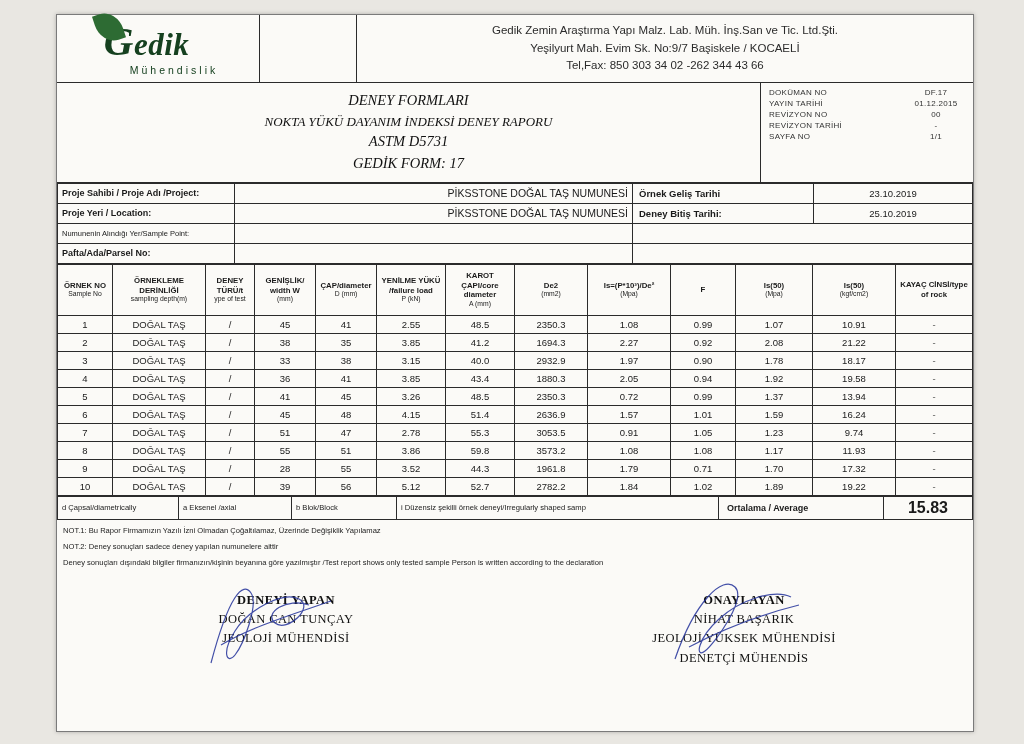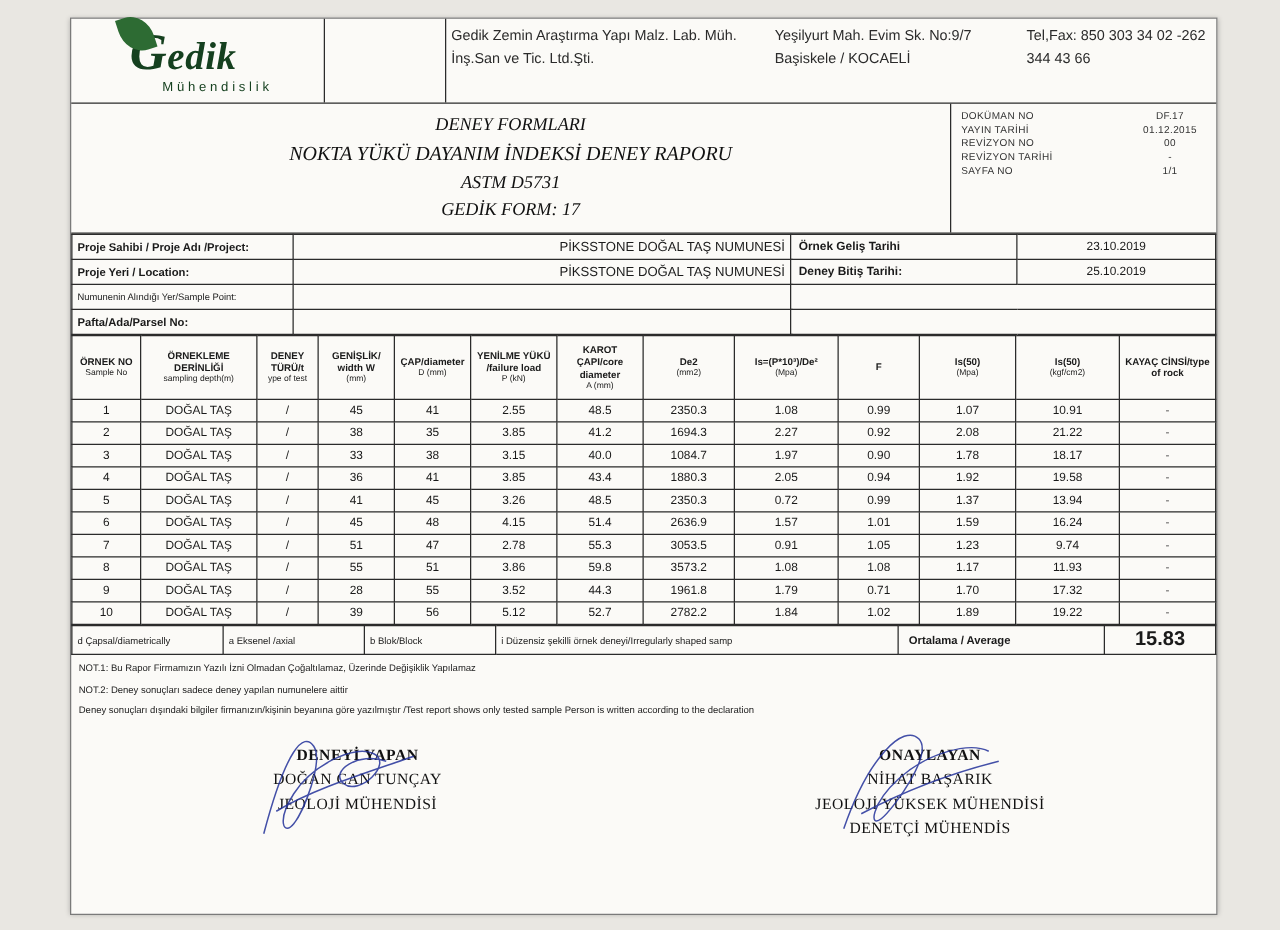--- a/index.html
+++ b/index.html
@@ -45,33 +45,33 @@
     width:26px;height:30px;
     background:#2d6b33;
     border-radius:0 70% 0 70%;
     transform:rotate(-18deg);
   }
   .hdr-mid{
     flex:0 0 96px;border-right:1px solid #2b2b2b;
   }
   .hdr-txt{
     flex:1;
-    display:flex;flex-direction:row;align-items:flex-start;justify-content:center;
+    display:flex;flex-direction:column;align-items:center;justify-content:center;
     font-size:11.5px;line-height:1.55;color:#2b2b2b;
     padding:6px 4px;
   }
 
   
   .titlerow{display:flex;border-bottom:1px solid #2b2b2b;}
   .title-left{flex:1;padding:7px 0 7px 0;text-align:center;}
   .title-left div{
     font-family:"Liberation Serif", serif;
     font-style:italic;font-size:14.5px;line-height:1.5;color:#111;
   }
-  .title-left div.t2{font-size:16px;}
+  .title-left div.t2{font-size:13px;}
   .doc-meta{
     width:200px;border-left:1px solid #2b2b2b;
     padding:4px 6px;font-size:8px;color:#333;
   }
   .doc-meta table{width:100%;border-collapse:collapse;}
   .doc-meta td{padding:1px 2px;font-size:8px;letter-spacing:.3px;}
   .doc-meta td.v{text-align:center;width:58px;}
 
   
   .proj td{font-size:9.5px;padding:2px 4px;height:15px;}
@@ -290,21 +290,21 @@
           <td class="dash">-</td>
         </tr>
         <tr>
           <td>3</td>
           <td>DOĞAL TAŞ</td>
           <td>/</td>
           <td>33</td>
           <td>38</td>
           <td>3.15</td>
           <td>40.0</td>
-          <td>1084.7</td>
+          <td>2932.9</td>
           <td>1.97</td>
           <td>0.90</td>
           <td>1.78</td>
           <td>18.17</td>
           <td class="dash">-</td>
         </tr>
         <tr>
           <td>4</td>
           <td>DOĞAL TAŞ</td>
           <td>/</td>

